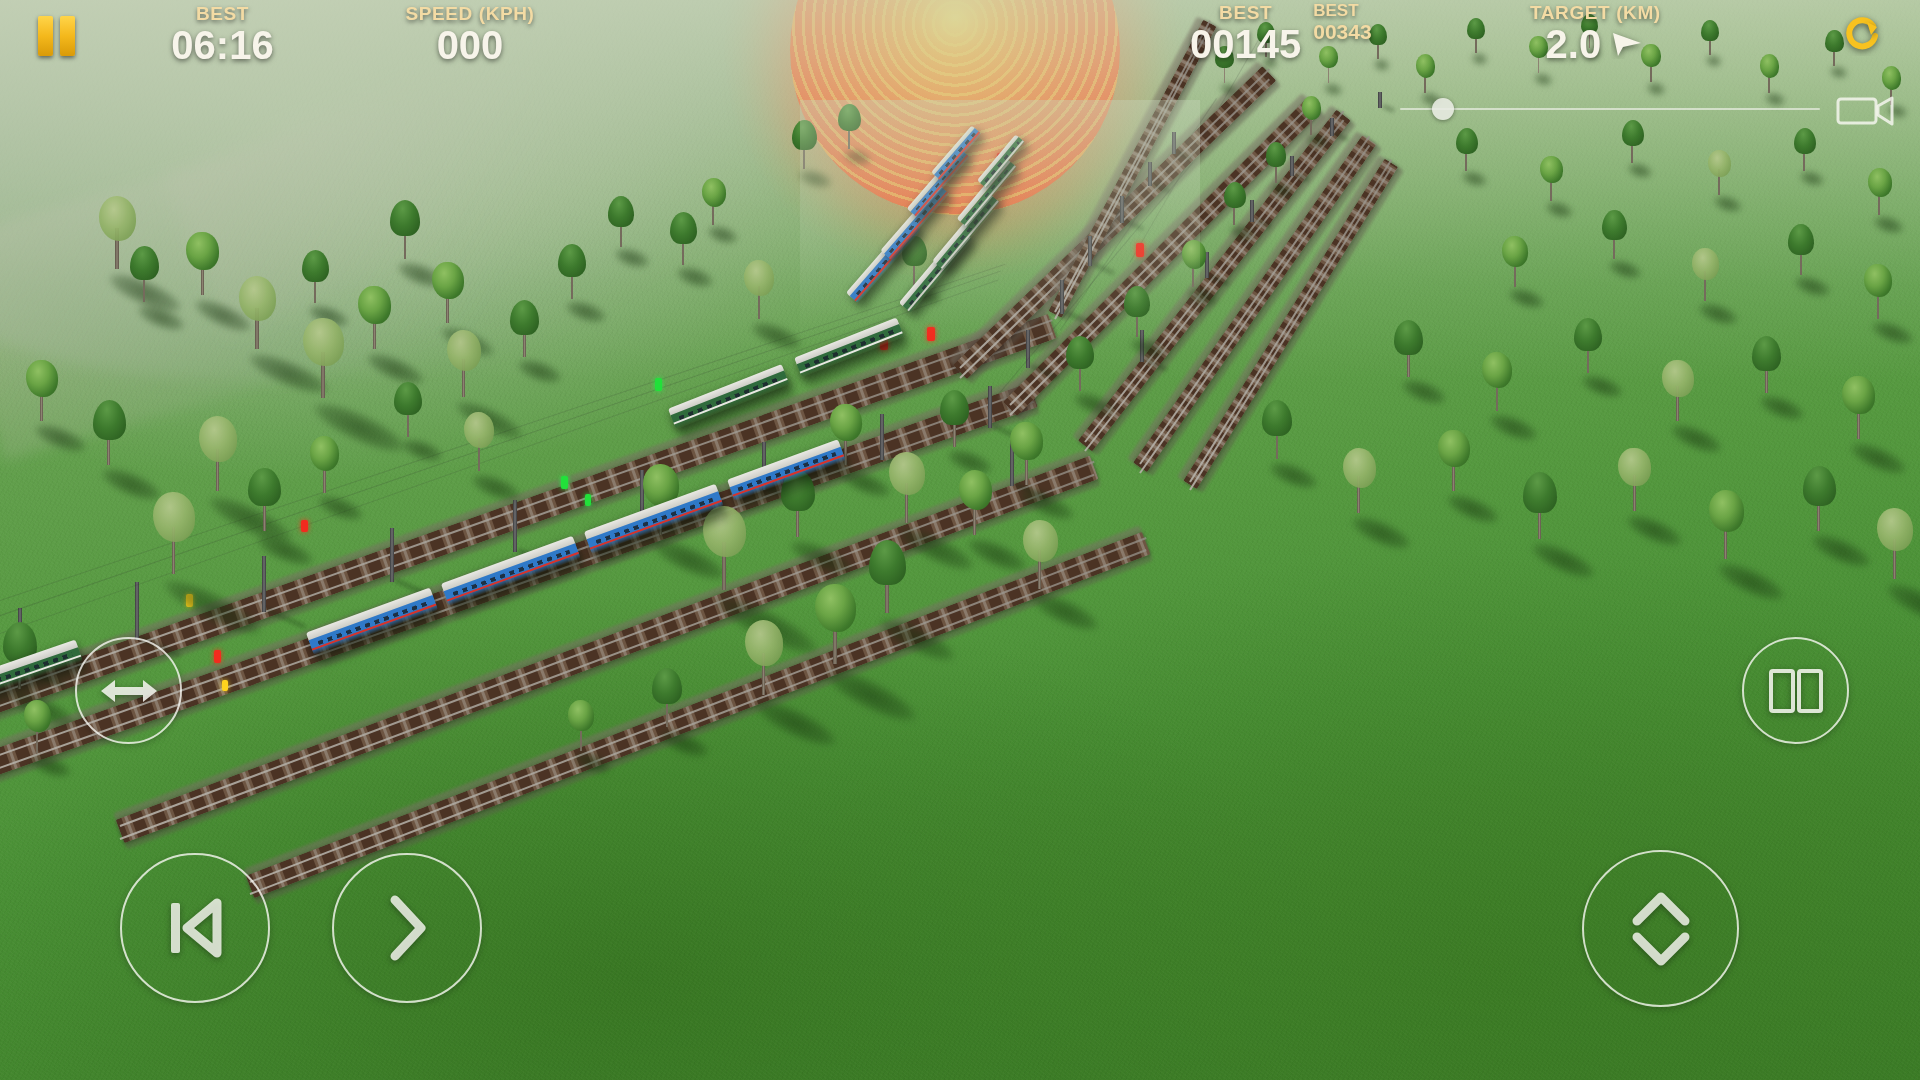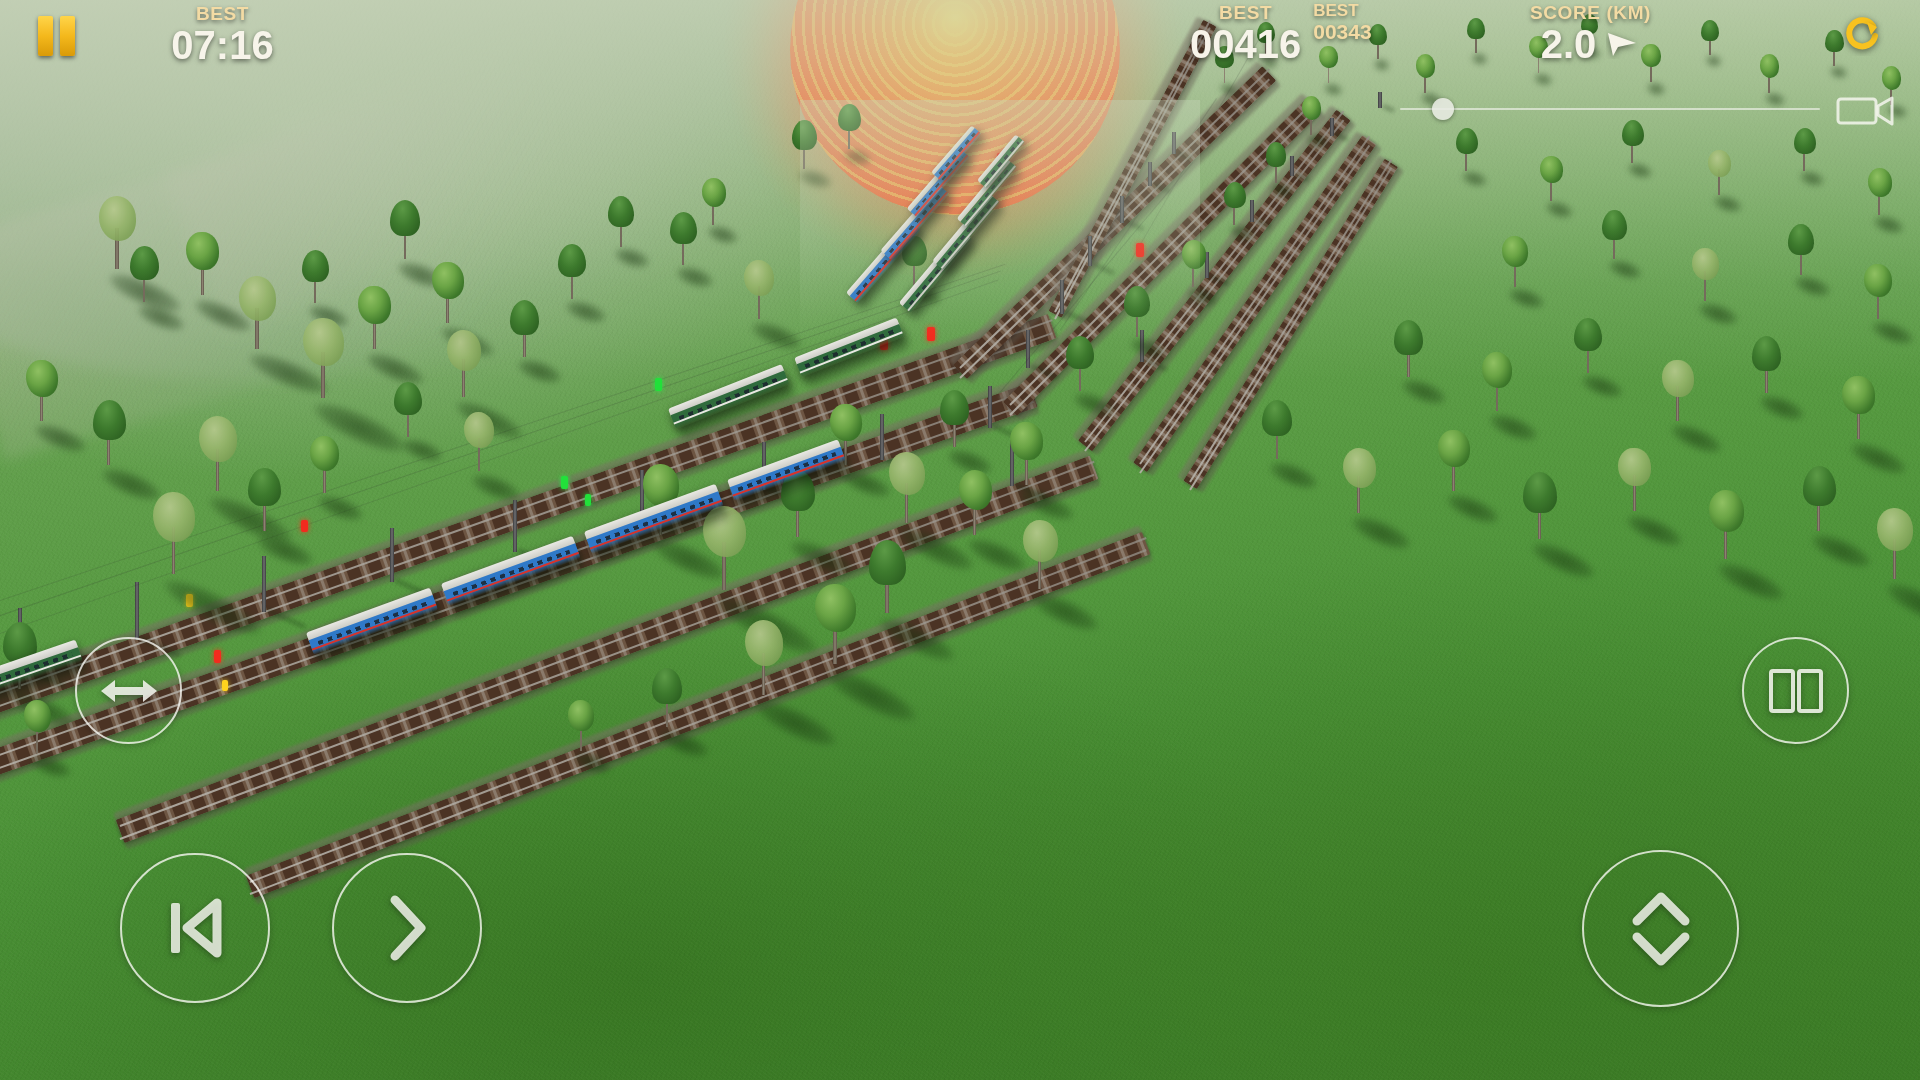--- a/index.html
+++ b/index.html
@@ -858,37 +858,41 @@
 
   <div class="hud">
 
     <div class="pause-btn">
       <div class="pause-bar"></div>
       <div class="pause-bar"></div>
     </div>
 
     <div class="stat" style="left:145px; top:3px; width:155px;">
       <div class="stat-label">BEST</div>
-      <div class="stat-value">07:16</div>
-    </div>
-
+      <div class="stat-value">06:16</div>
+    </div>
+
+    <div class="stat" style="left:370px; top:3px; width:200px;">
+      <div class="stat-label">SPEED (KPH)</div>
+      <div class="stat-value">000</div>
+    </div>
 
     <div class="score-block">
       <div class="score-main">
         <div class="stat-label">BEST</div>
-        <div class="stat-value">00416</div>
+        <div class="stat-value">00145</div>
       </div>
       <div class="best-block">
         <div class="best-label">BEST</div>
         <div class="best-value">00343</div>
       </div>
     </div>
 
     <div class="target-block">
-      <div class="stat-label">SCORE (KM)</div>
+      <div class="stat-label">TARGET (KM)</div>
       <div class="target-row">
         <div class="stat-value">2.0</div>
         <svg class="dir-arrow" width="34" height="30" viewBox="0 0 34 30">
           <path d="M2 4 L30 14 L12 18 L7 27 Z" fill="#f7f4ea" style="filter:drop-shadow(0 2px 3px rgba(0,0,0,.5))"></path>
         </svg>
       </div>
     </div>
 
     <div class="restart-btn">
       <svg width="44" height="44" viewBox="0 0 44 44">

